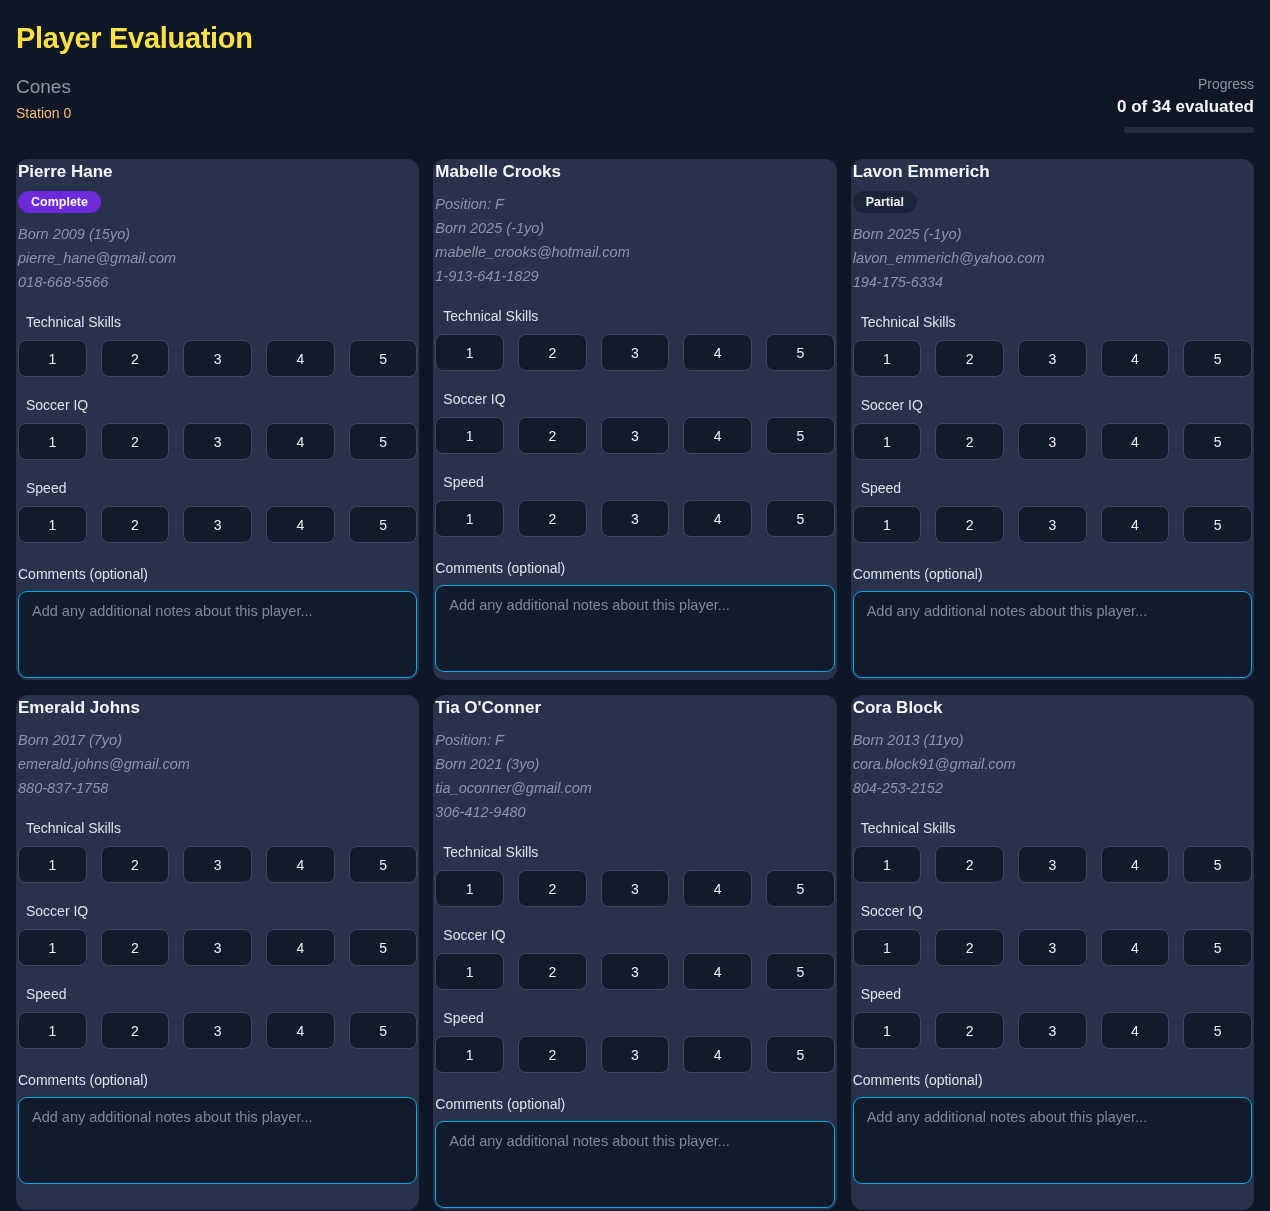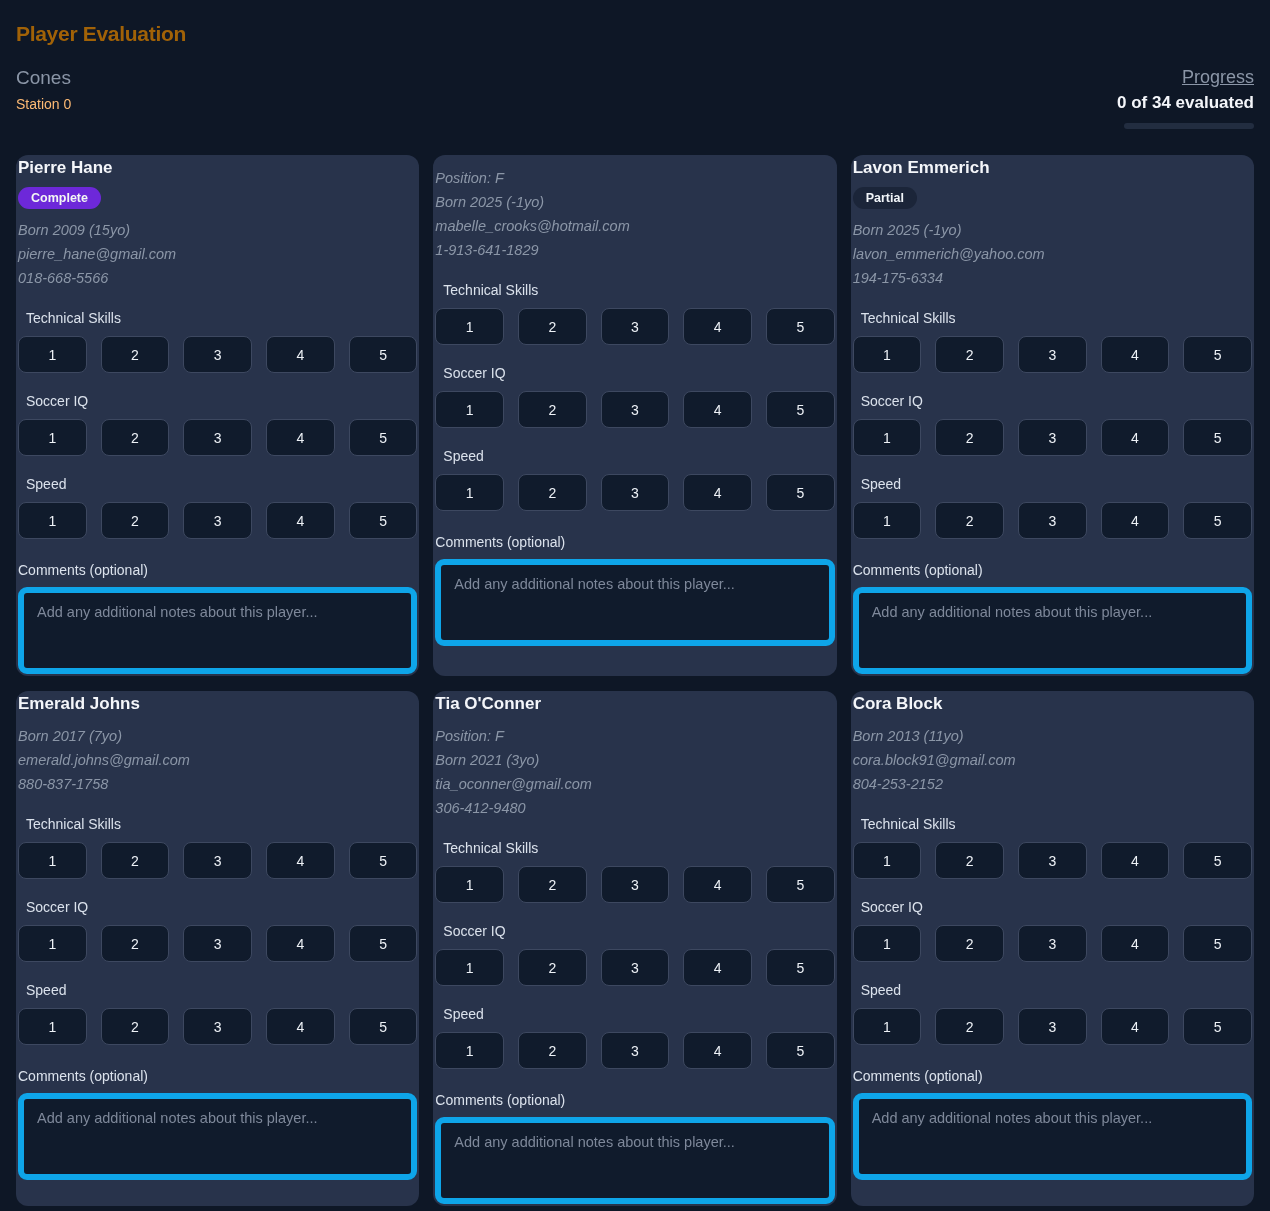--- a/index.html
+++ b/index.html
@@ -6,31 +6,31 @@
   html, body {
     width: 1270px; height: 1211px;
     overflow: hidden;
     background: #0e1726;
     font-family: "Liberation Sans", "DejaVu Sans", sans-serif;
   }
   .page { padding: 16px; }
 
   
   .page-title {
-    font-size: 21px; font-weight: 700; color: #a16207;
+    font-size: 29px; font-weight: 700; color: #fde047;
     letter-spacing: -0.3px; margin: 6px 0 0 0;
   }
   .header-row {
     display: flex; justify-content: space-between; align-items: flex-start;
     margin-top: 21px;
   }
   .drill-name { font-size: 19px; color: #8b96a7; }
   .station-label { font-size: 14px; color: #fdba74; margin-top: 7px; }
   .progress-block { text-align: right; }
-  .progress-label { font-size: 18px; color: #8b96a7; text-decoration: underline; }
+  .progress-label { font-size: 14px; color: #8b96a7; }
   .progress-value { font-size: 17px; font-weight: 700; color: #f4f6fa; margin-top: 5px; }
   .progress-track {
     width: 130px; height: 6px; border-radius: 3px;
     background: #222d40; margin-top: 10px; margin-left: auto;
     overflow: hidden;
   }
   .progress-fill { height: 100%; background: #22c55e; width: 0%; border-radius: 3px; }
 
   
   .player-grid {
@@ -67,21 +67,21 @@
     color: #eef2f7; font-size: 14px;
     font-family: inherit;
     cursor: pointer;
   }
   .comments-label { font-size: 14px; font-weight: 500; color: #dbe2ec; margin-top: 23px; }
   .comments-textarea {
     display: block;
     width: 100%; height: 87px;
     margin-top: 9px;
     background: #101b2c;
-    border: 6px solid #0ea5e9;
+    border: 1px solid #0ea5e9;
     border-radius: 9px;
     padding: 11px 13px;
     color: #e2e8f0; font-size: 14.5px;
     font-family: inherit;
     resize: none;
   }
   .comments-textarea::placeholder { color: #7e889a; }
 </style>
 </head>
 <body>
@@ -143,20 +143,21 @@
               <button class="rating-button">4</button>
               <button class="rating-button">5</button>
             </div>
           </div>
         </div>
     <div class="comments-label">Comments (optional)</div>
     <textarea class="comments-textarea" placeholder="Add any additional notes about this player..." style=""></textarea>
   </div>
 
   <div class="player-card">
+    <div class="player-name">Mabelle Crooks</div>
 
     <div class="player-info">
           <div class="player-info-line">Position: F</div>
           <div class="player-info-line">Born 2025 (-1yo)</div>
           <div class="player-info-line">mabelle_crooks@hotmail.com</div>
           <div class="player-info-line">1-913-641-1829</div>
         </div>
     <div class="sections">
           <div class="rating-section">
             <div class="rating-label">Technical Skills</div>

